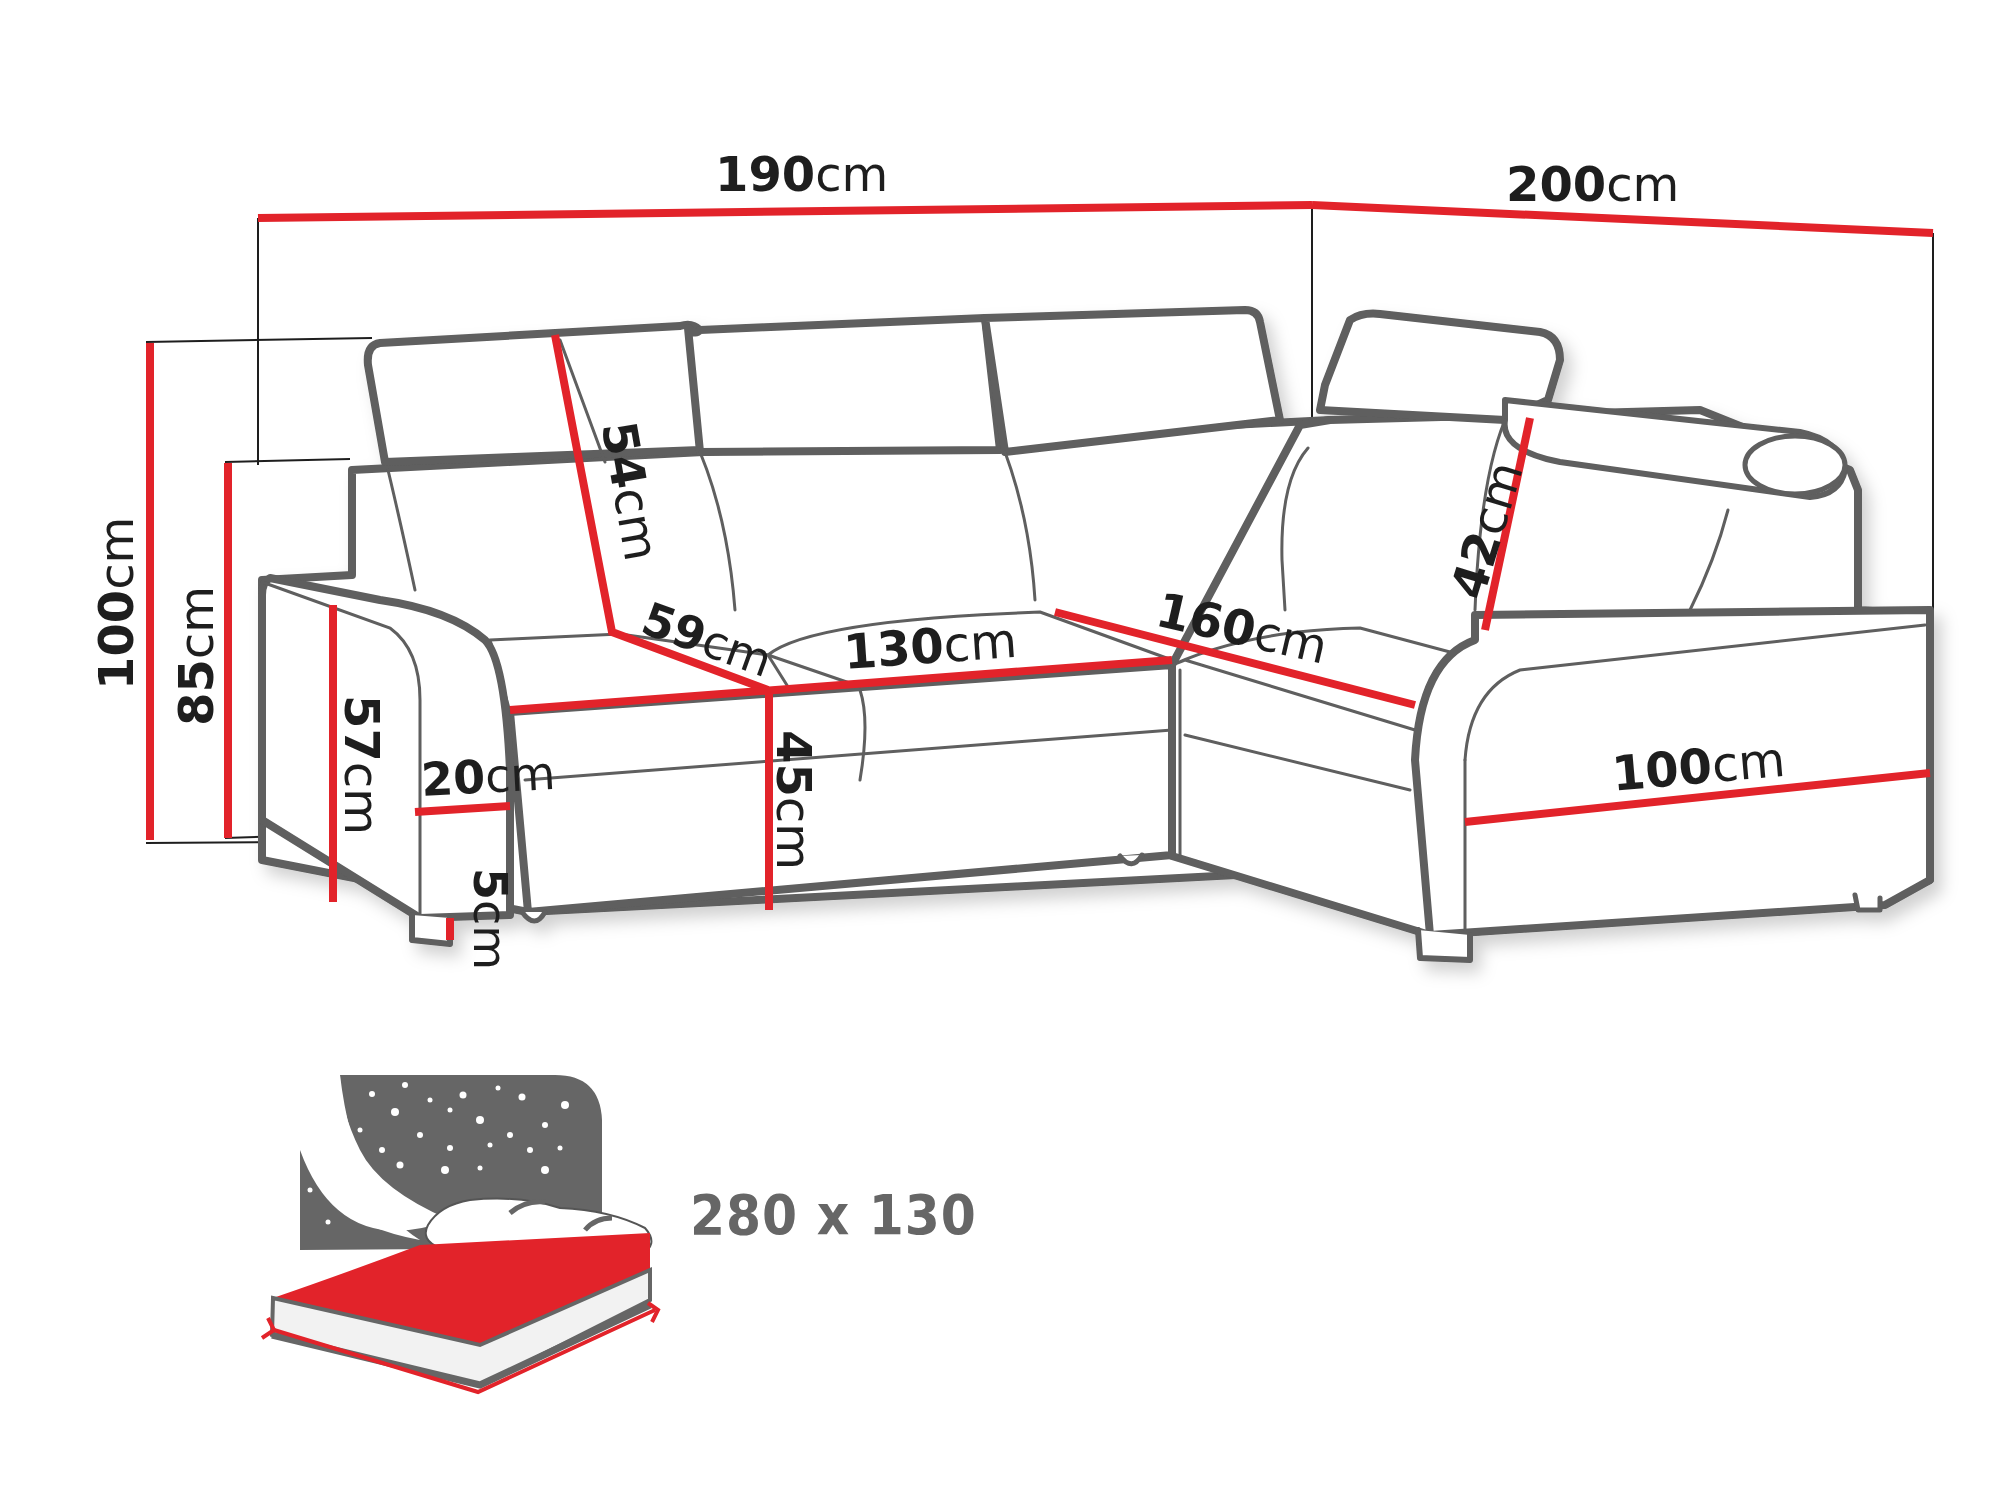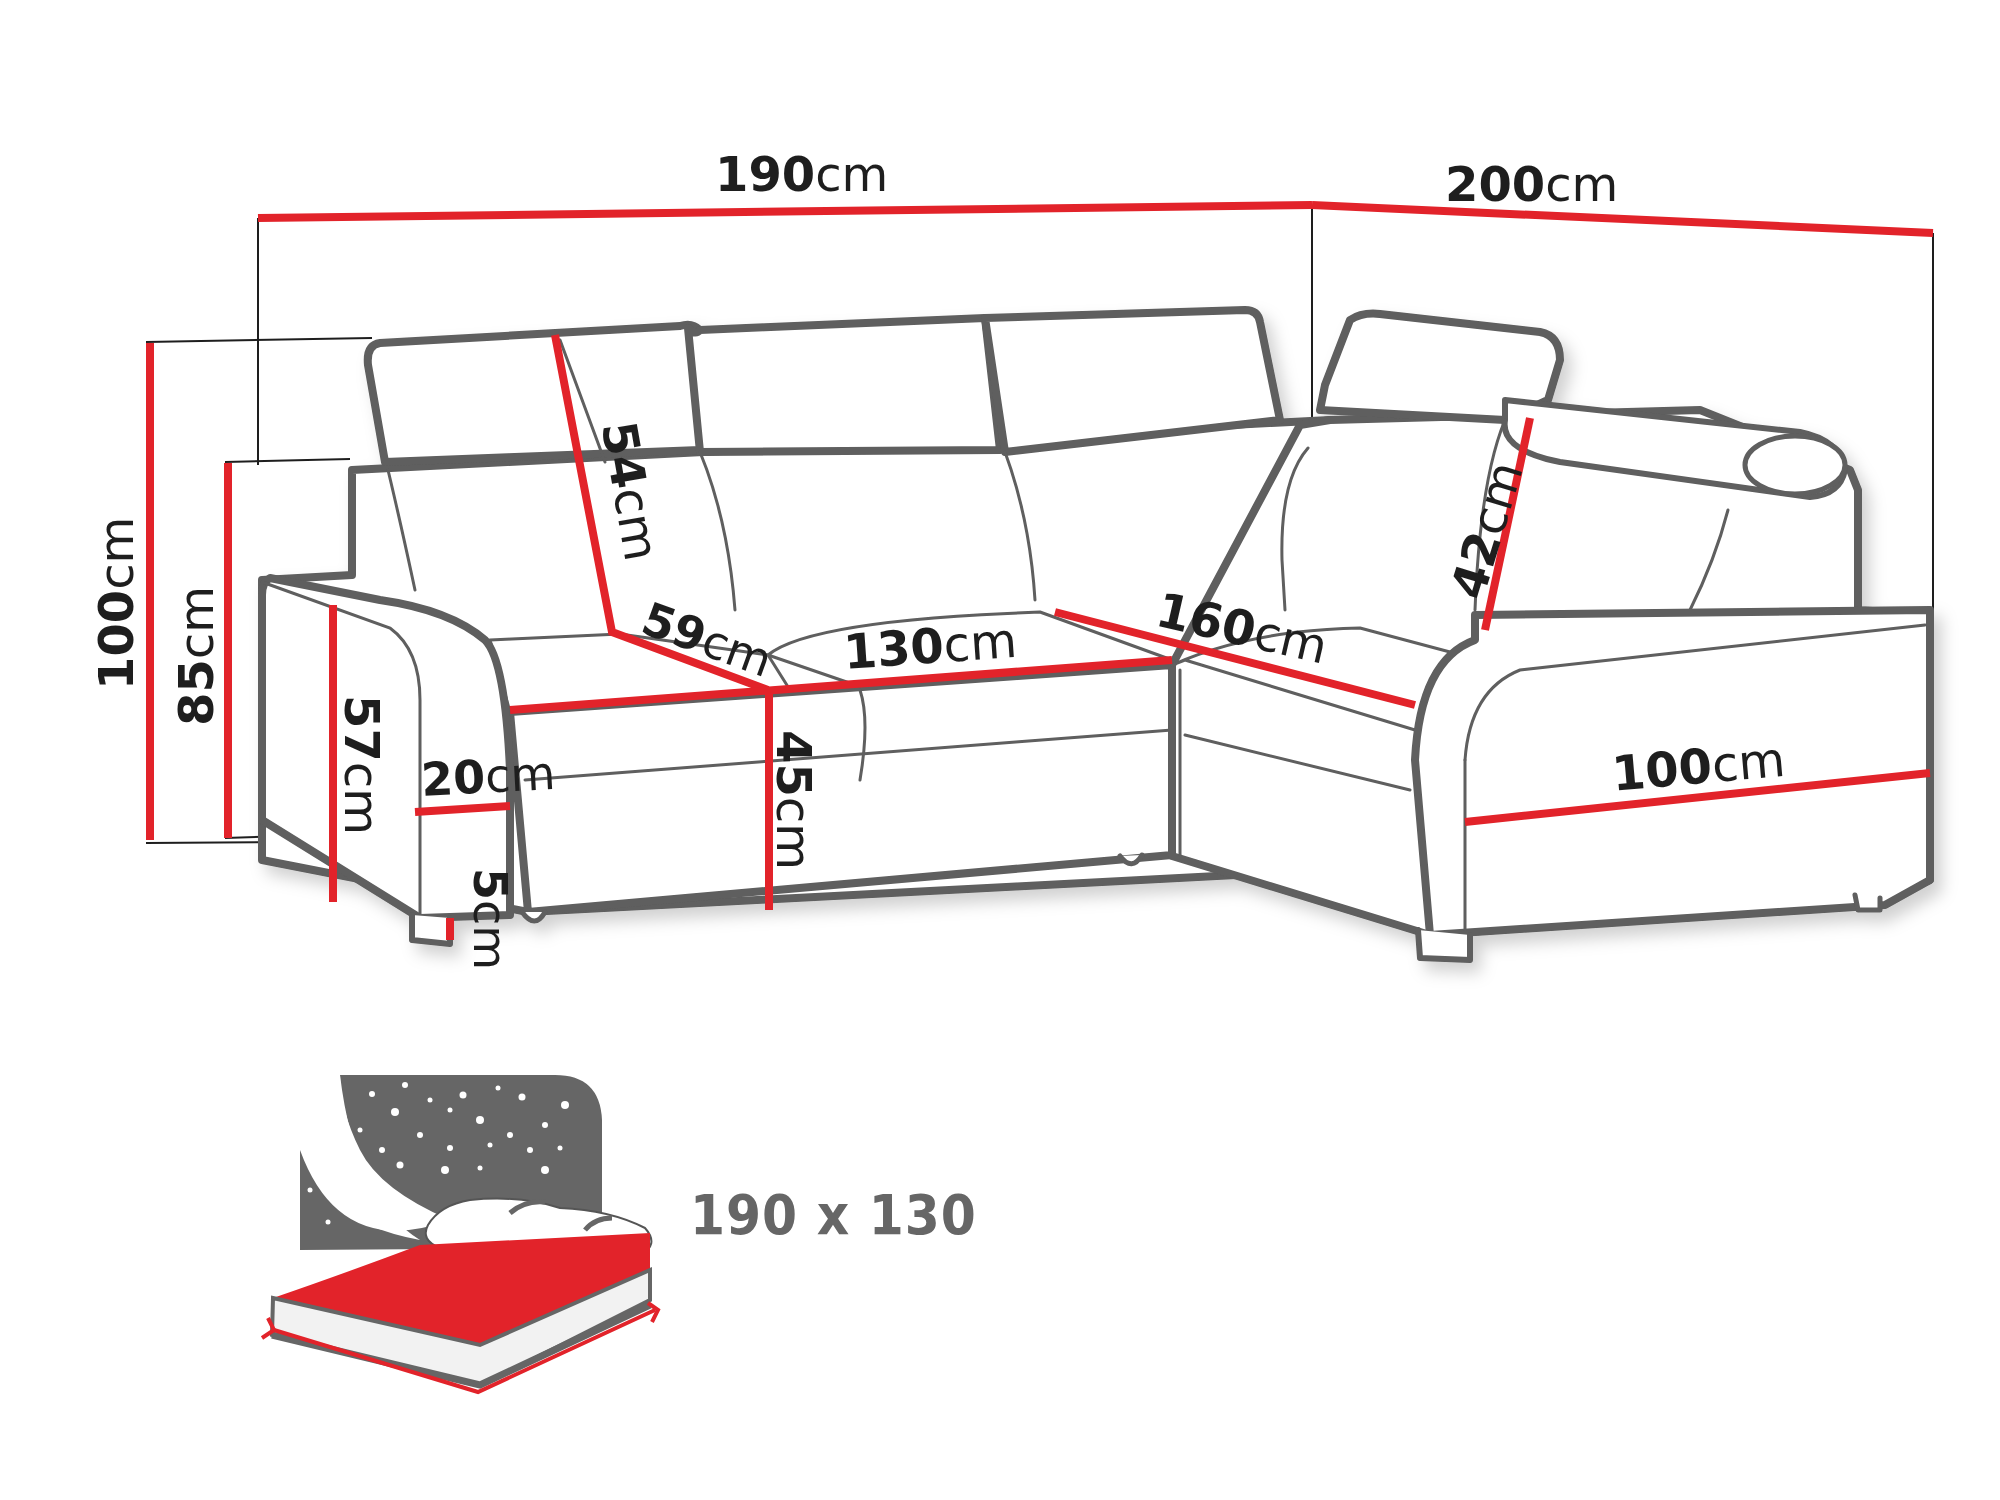--- a/index.html
+++ b/index.html
@@ -145,21 +145,21 @@
 
     <path d="M274 1330 L478 1392 L655 1310" fill="none" stroke="#e2232a" stroke-width="4"></path>
     <path d="M268 1318 L274 1330 L262 1338" fill="none" stroke="#e2232a" stroke-width="4"></path>
     <path d="M648 1303 L658 1310 L652 1322" fill="none" stroke="#e2232a" stroke-width="4"></path>
   </g>
 </svg>
 
 <div class="label" style="left:715px;top:150px;font-size:48px;">
   <span class="num">190</span><span class="unit">cm</span>
 </div>
-<div class="label" style="left:1445px;top:160px;font-size:48px;">
+<div class="label" style="left:1506px;top:160px;font-size:48px;">
   <span class="num">200</span><span class="unit">cm</span>
 </div>
 <div class="label" style="left:92px;top:690px;font-size:48px;transform:rotate(-90deg);">
   <span class="num">100</span><span class="unit">cm</span>
 </div>
 <div class="label" style="left:172px;top:726px;font-size:48px;transform:rotate(-90deg);">
   <span class="num">85</span><span class="unit">cm</span>
 </div>
 <div class="label" style="left:386px;top:695px;font-size:48px;transform:rotate(90deg);">
   <span class="num">57</span><span class="unit">cm</span>
@@ -185,13 +185,13 @@
 <div class="label" style="left:1163px;top:585px;font-size:48px;transform:rotate(13deg);">
   <span class="num">160</span><span class="unit">cm</span>
 </div>
 <div class="label" style="left:1443px;top:590px;font-size:48px;transform:rotate(-73deg);">
   <span class="num">42</span><span class="unit">cm</span>
 </div>
 <div class="label" style="left:1610px;top:750px;font-size:48px;transform:rotate(-5deg);">
   <span class="num">100</span><span class="unit">cm</span>
 </div>
 
-<div class="bed-text">190 x 130</div>
+<div class="bed-text">280 x 130</div>
 
 </body></html>

